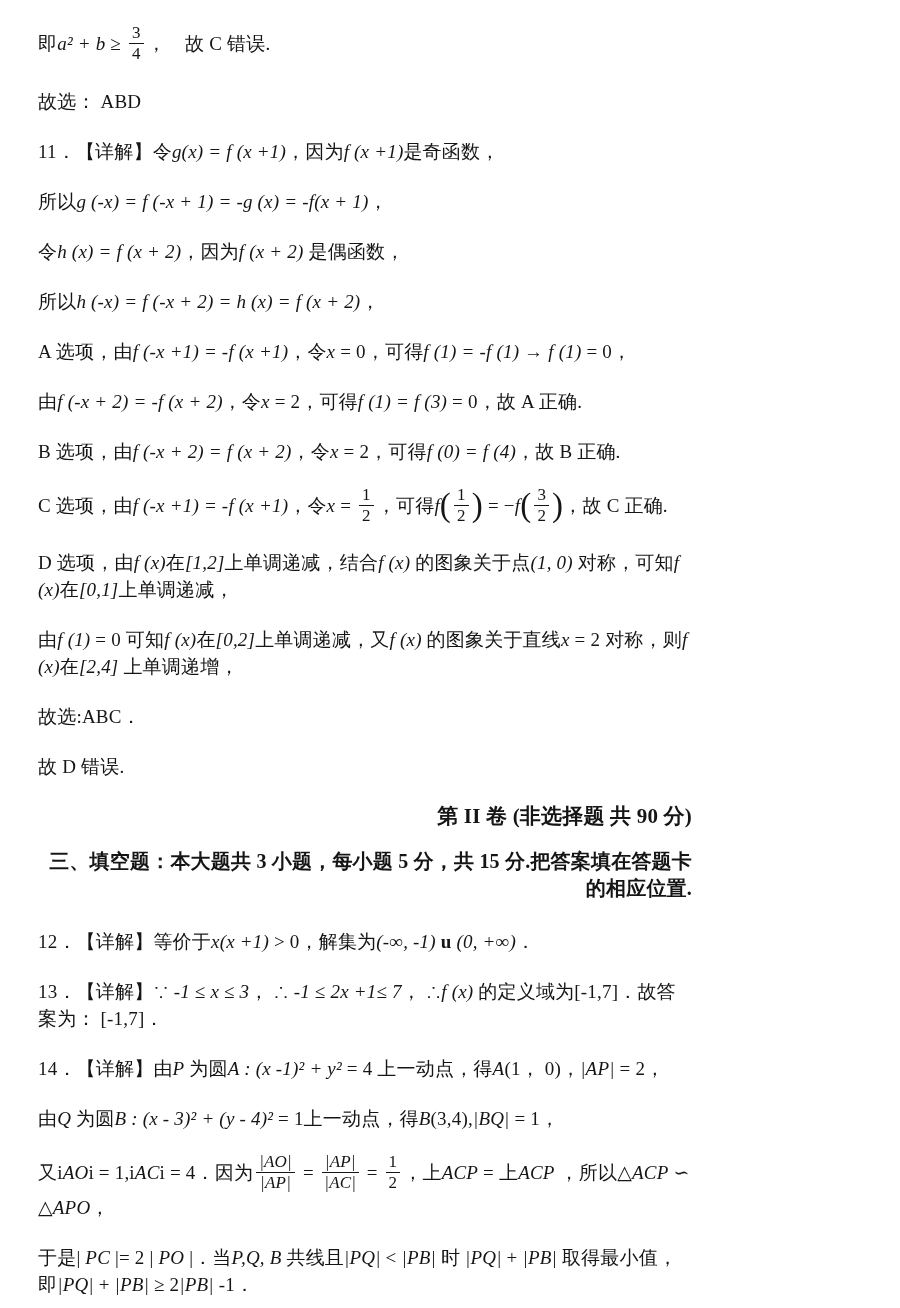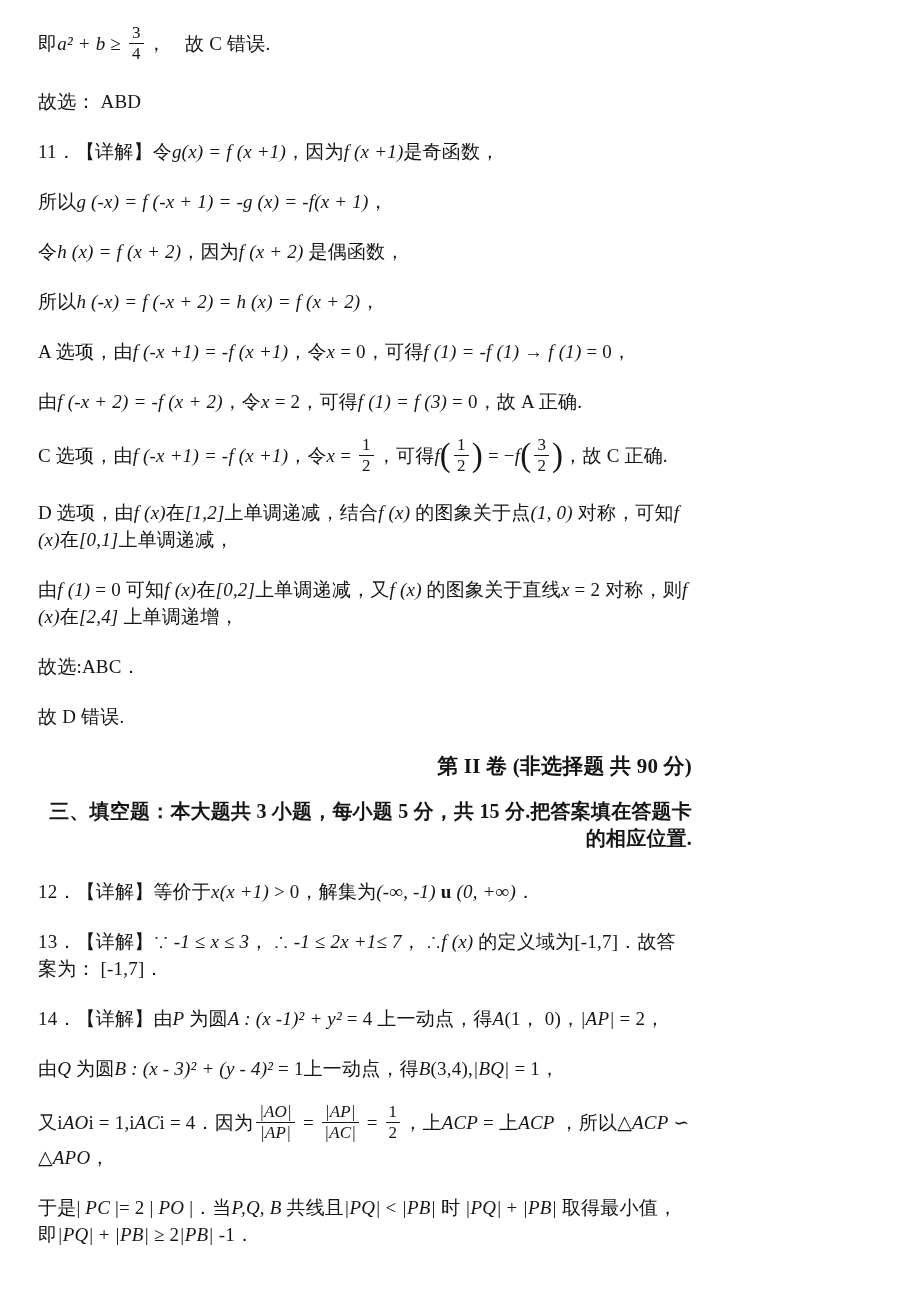--- a/index.html
+++ b/index.html
@@ -74,20 +74,21 @@
           <span class="num">3</span>
           <span class="den">4</span>
         </span><span class="">，　故 C 错误.</span></div>
       <div class="line"><span class="">故选：  ABD</span></div>
       <div class="line"><span class="">11．【详解】令</span><span class="it">g(x) = f (x +1)</span><span class="">，因为</span><span class="it">f (x +1)</span><span class="">是奇函数，</span></div>
       <div class="line"><span class="">所以</span><span class="it">g (-x) = f (-x + 1) = -g (x) = -f(x + 1)</span><span class="">，</span></div>
       <div class="line"><span class="">令</span><span class="it">h (x) = f (x + 2)</span><span class="">，因为</span><span class="it">f (x + 2)</span><span class=""> 是偶函数，</span></div>
       <div class="line"><span class="">所以</span><span class="it">h (-x) = f (-x + 2) = h (x) = f (x + 2)</span><span class="">，</span></div>
       <div class="line"><span class="">A 选项，由</span><span class="it">f (-x +1) = -f (x +1)</span><span class="">，令</span><span class="it">x</span><span class=""> = 0，可得</span><span class="it">f (1) = -f (1) → f (1)</span><span class=""> = 0，</span></div>
       <div class="line"><span class="">由</span><span class="it">f (-x + 2) = -f (x + 2)</span><span class="">，令</span><span class="it">x</span><span class=""> = 2，可得</span><span class="it">f (1) = f (3)</span><span class=""> = 0，故 A 正确.</span></div>
+      <div class="line"><span class="">B 选项，由</span><span class="it">f (-x + 2) = f (x + 2)</span><span class="">，令</span><span class="it">x</span><span class=""> = 2，可得</span><span class="it">f (0) = f (4)</span><span class="">，故 B 正确.</span></div>
       <div class="line"><span class="">C 选项，由</span><span class="it">f (-x +1) = -f (x +1)</span><span class="">，令</span><span class="it">x</span><span class=""> = </span><span class="frac">
           <span class="num">1</span>
           <span class="den">2</span>
         </span><span class="">，可得</span><span class="it">f</span><span class="bigp">(</span><span class="frac">
           <span class="num">1</span>
           <span class="den">2</span>
         </span><span class="bigp">)</span><span class=""> = −</span><span class="it">f</span><span class="bigp">(</span><span class="frac">
           <span class="num">3</span>
           <span class="den">2</span>
         </span><span class="bigp">)</span><span class="">，故 C 正确.</span></div>

